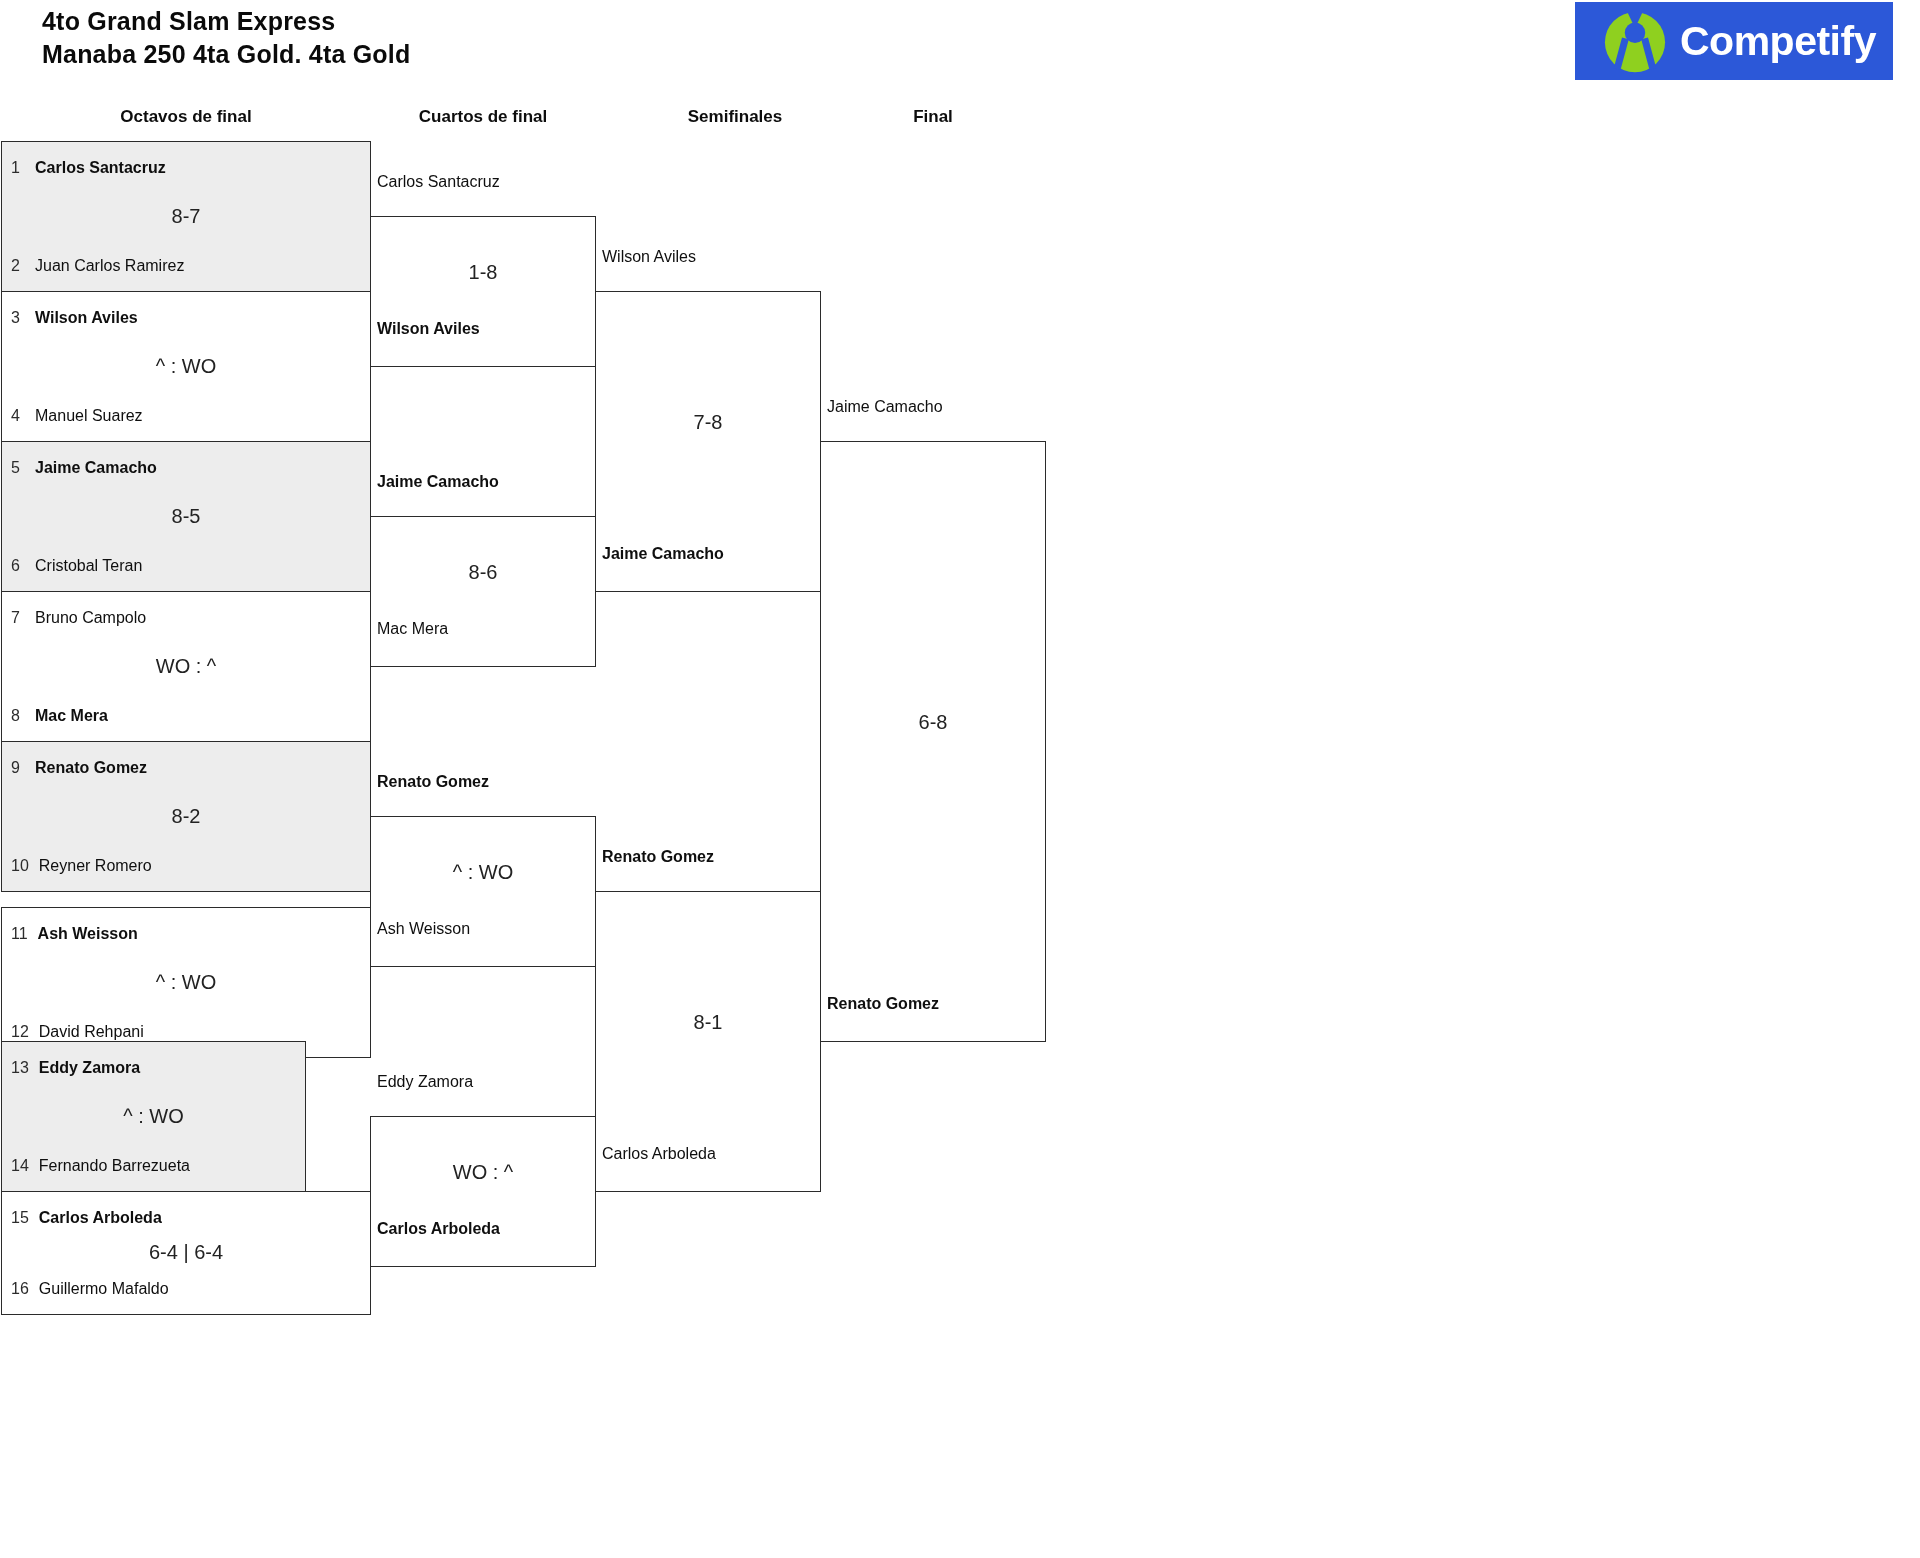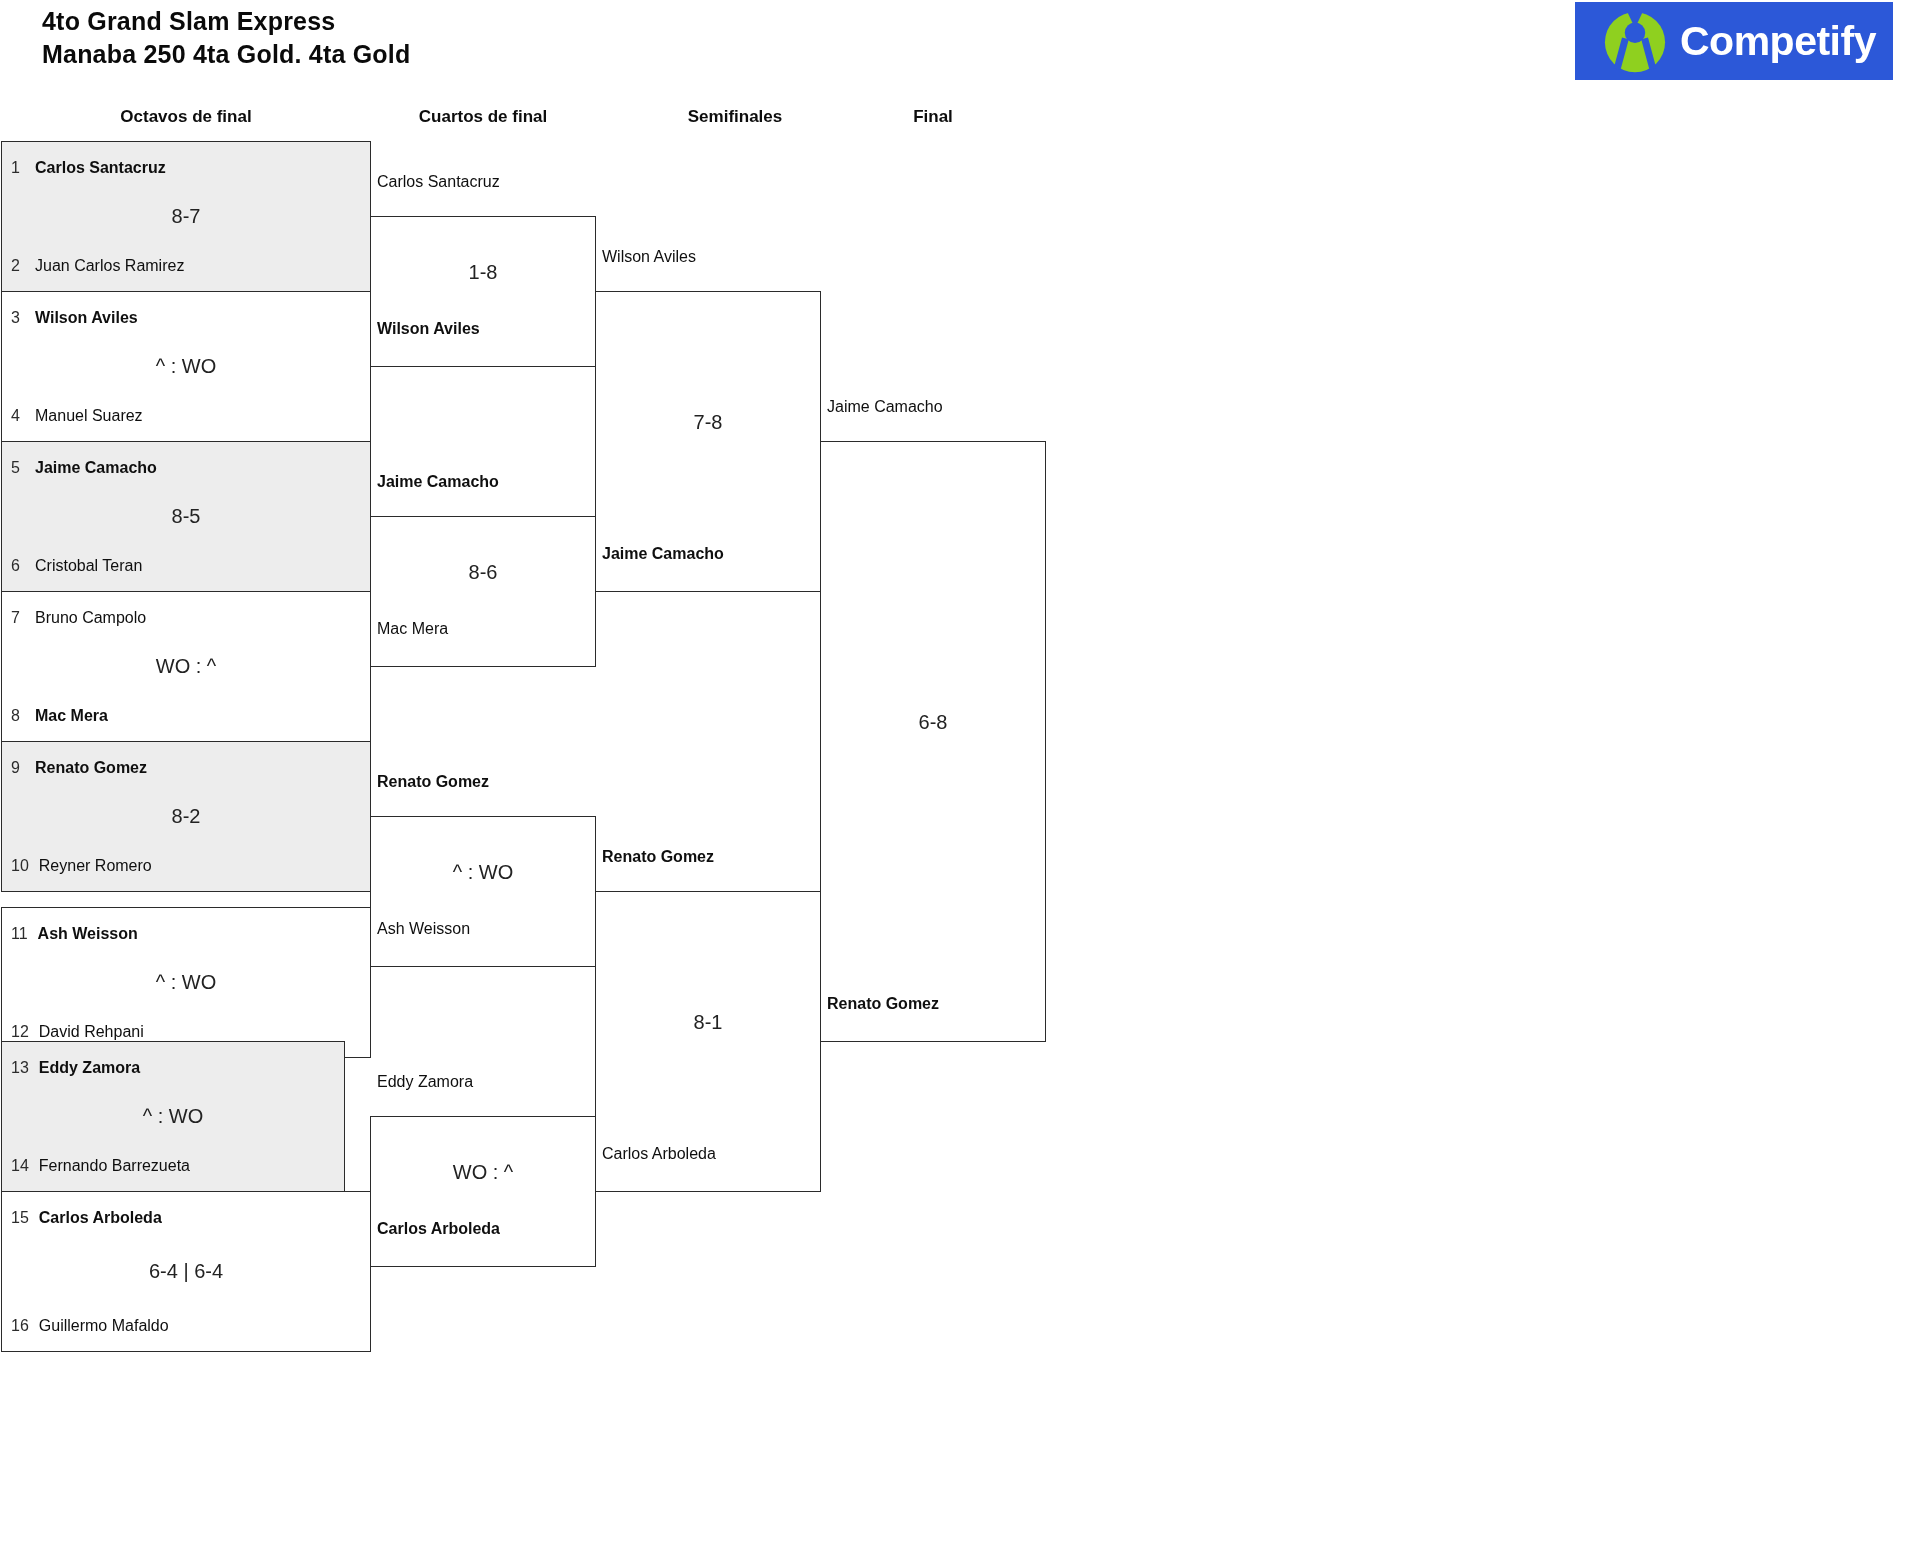--- a/index.html
+++ b/index.html
@@ -129,32 +129,32 @@
         <div class="prow top">
           <span class="seed">11</span>
           <span class="pname win">Ash Weisson</span>
         </div>
         <div class="prow bottom">
           <span class="seed">12</span>
           <span class="pname">David Rehpani</span>
         </div>
         <div class="score">^ : WO</div>
       </div>
-      <div class="mbox shaded" style="left: 1px; top: 1041px; width: 344px; height: 151px;">
+      <div class="mbox shaded" style="left: 1px; top: 1041px; width: 305px; height: 151px;">
         <div class="prow top">
           <span class="seed">13</span>
           <span class="pname win">Eddy Zamora</span>
         </div>
         <div class="prow bottom">
           <span class="seed">14</span>
           <span class="pname">Fernando Barrezueta</span>
         </div>
         <div class="score">^ : WO</div>
       </div>
-      <div class="mbox" style="left: 1px; top: 1191px; width: 370px; height: 161px;">
+      <div class="mbox" style="left: 1px; top: 1191px; width: 370px; height: 124px;">
         <div class="prow top">
           <span class="seed">15</span>
           <span class="pname win">Carlos Arboleda</span>
         </div>
         <div class="prow bottom">
           <span class="seed">16</span>
           <span class="pname">Guillermo Mafaldo</span>
         </div>
         <div class="score">6-4 | 6-4</div>
       </div>

